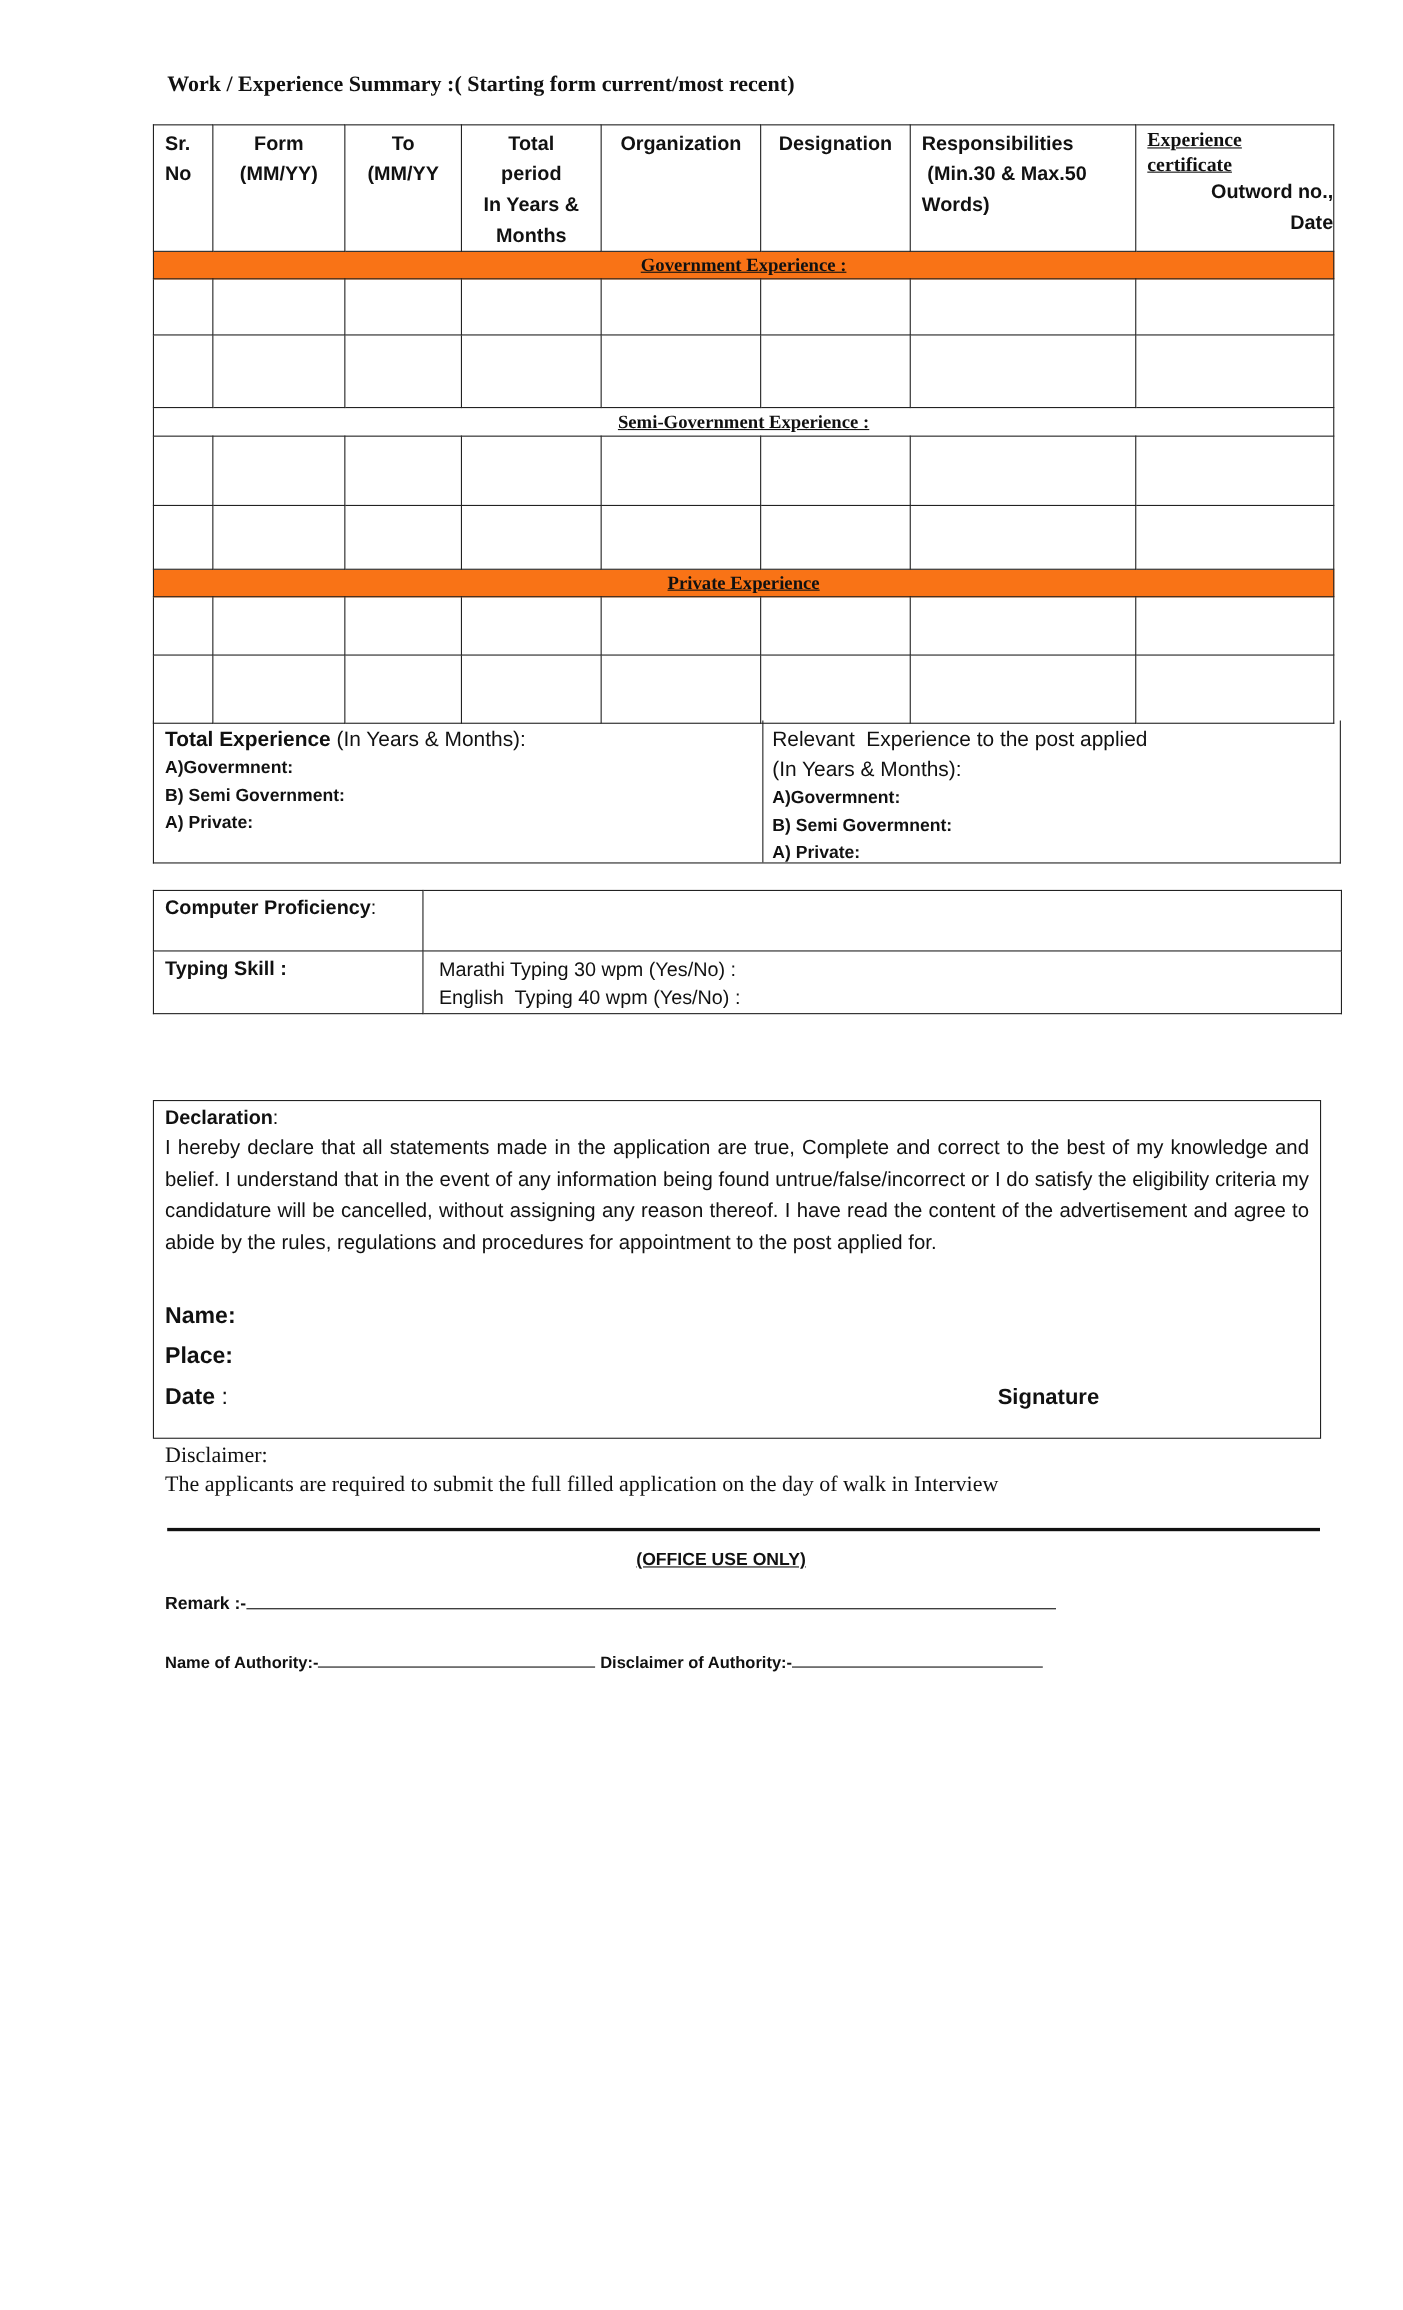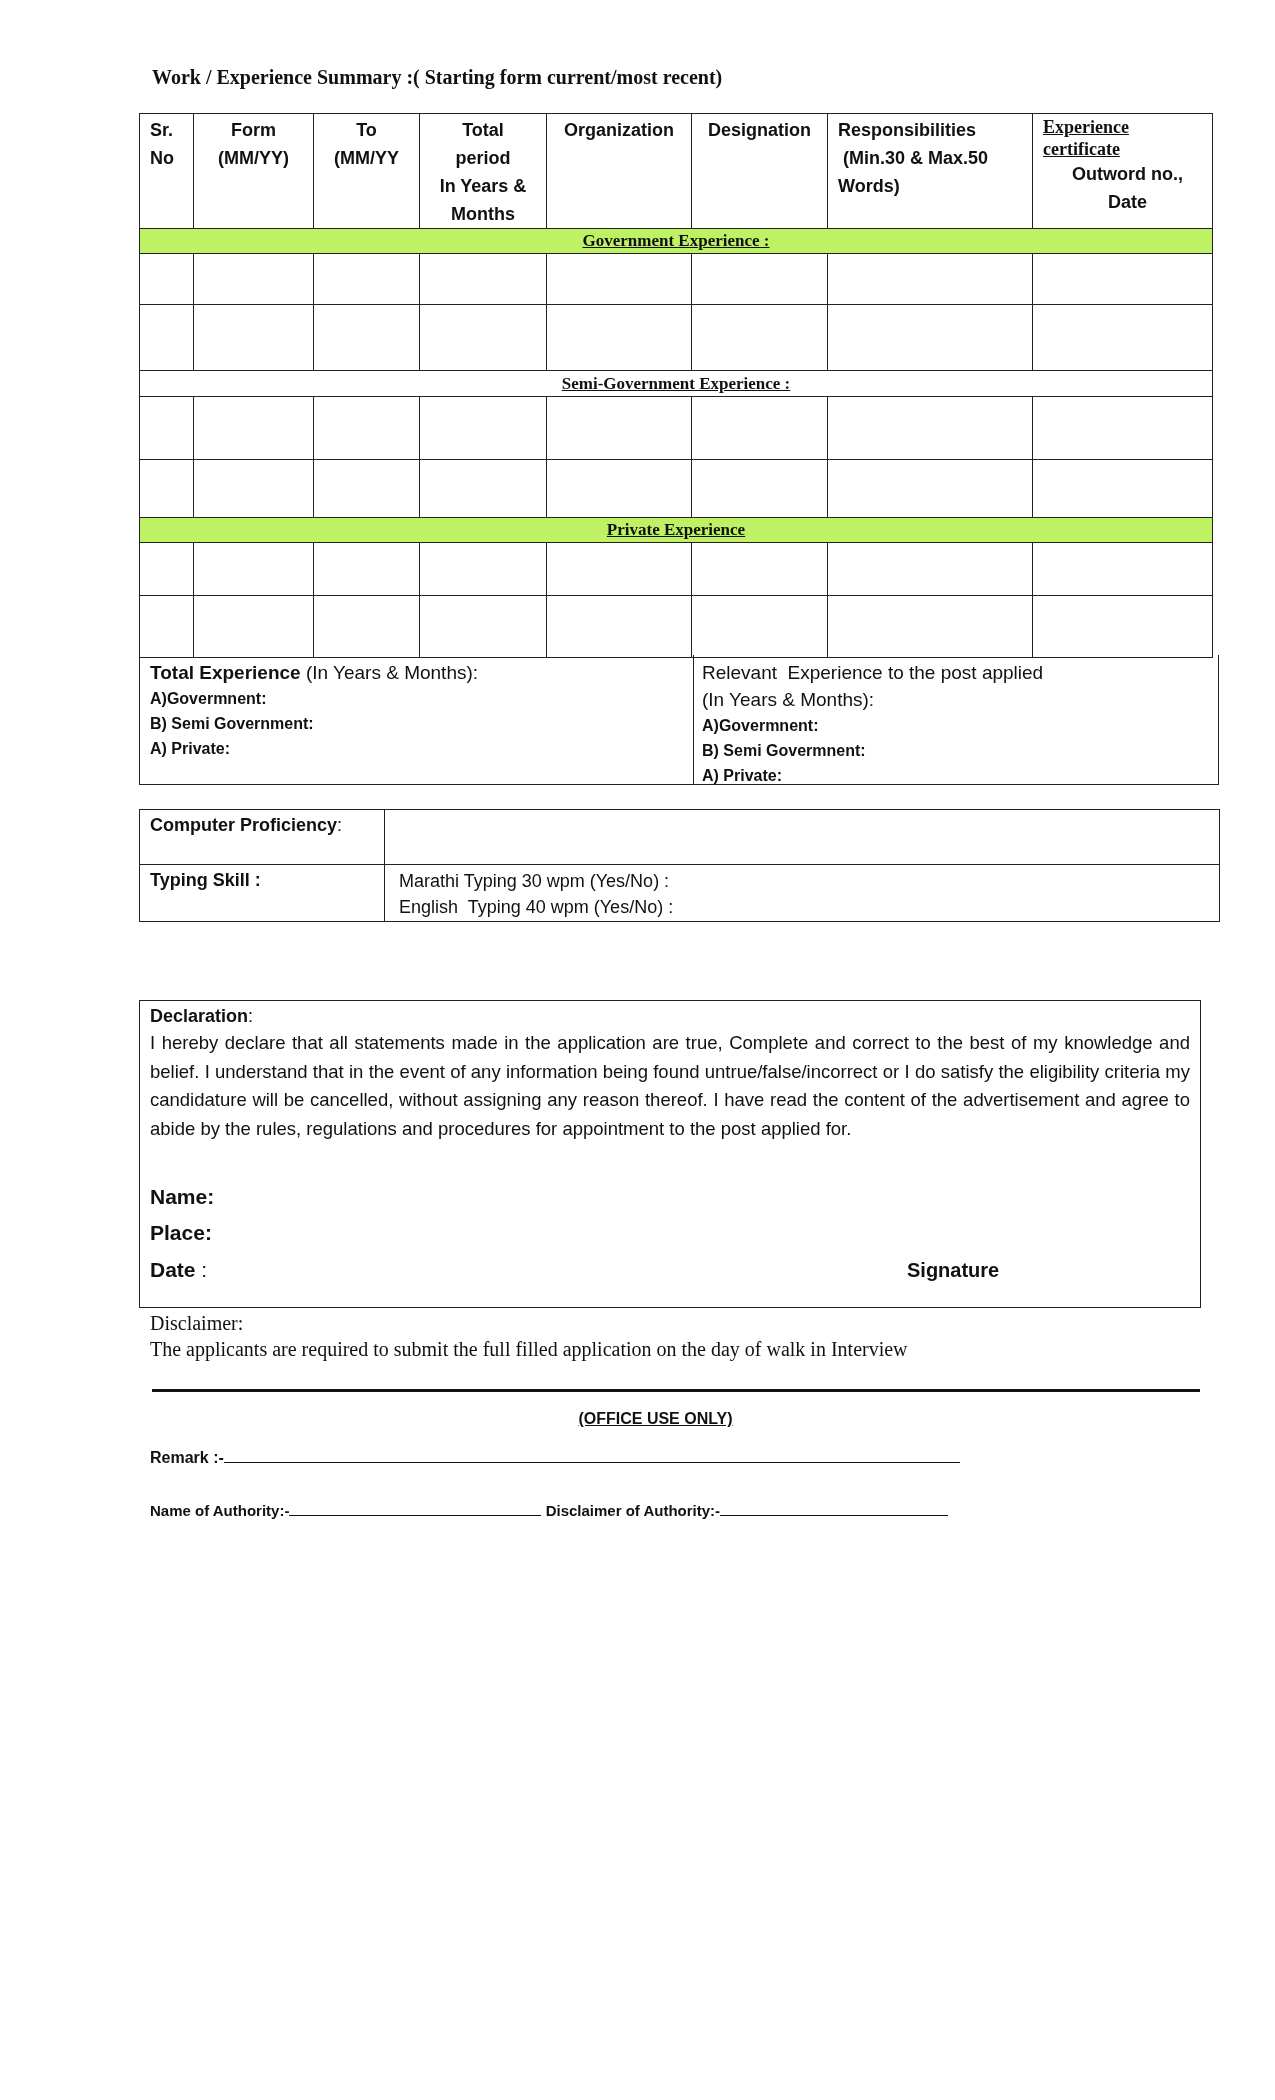--- a/index.html
+++ b/index.html
@@ -8,23 +8,23 @@
   .serif { font-family:"Liberation Serif", serif; }
   .title { left:152px; top:66px; font-size:20px; font-weight:bold; }
 
   
   table.exp { position:absolute; left:139px; top:113px; width:1073px; border-collapse:collapse; table-layout:fixed; }
   table.exp td, table.exp th { border:1.5px solid #222; padding:0; vertical-align:top; }
   table.exp th { font-weight:bold; font-size:18px; line-height:28px; text-align:center; padding-top:2px; }
   table.exp th.left { text-align:left; padding-left:10px; }
   table.exp tr.hdr { height:113px; }
   table.exp tr.sec td { text-align:center; font-family:"Liberation Serif", serif; font-weight:bold; font-size:17px; text-decoration:underline; vertical-align:middle; line-height:20px; }
-  table.exp tr.sec.gray td { background:#bef264; }
+  table.exp tr.sec.gray td { background:#f97316; }
   .exp-cert-a { font-family:"Liberation Serif", serif; text-decoration:underline; font-size:18px; line-height:22px; display:block; text-align:left; }
-  .exp-cert-b { display:block; text-align:center; font-size:18px; line-height:28px; }
+  .exp-cert-b { display:block; text-align:right; font-size:18px; line-height:28px; }
 
   
   .totbox { left:139px; top:655px; width:1080px; height:130px; border:1.5px solid #222; border-top:none; box-sizing:border-box; }
   .totbox .divider { position:absolute; left:553px; top:0; bottom:0; border-left:1.5px solid #222; }
   .tot-left { position:absolute; left:10px; top:4px; }
   .tot-right { position:absolute; left:562px; top:4px; }
   .l1 { font-size:19px; line-height:27px; }
   .l2 { font-size:16px; line-height:25px; font-weight:bold; }
 
   

